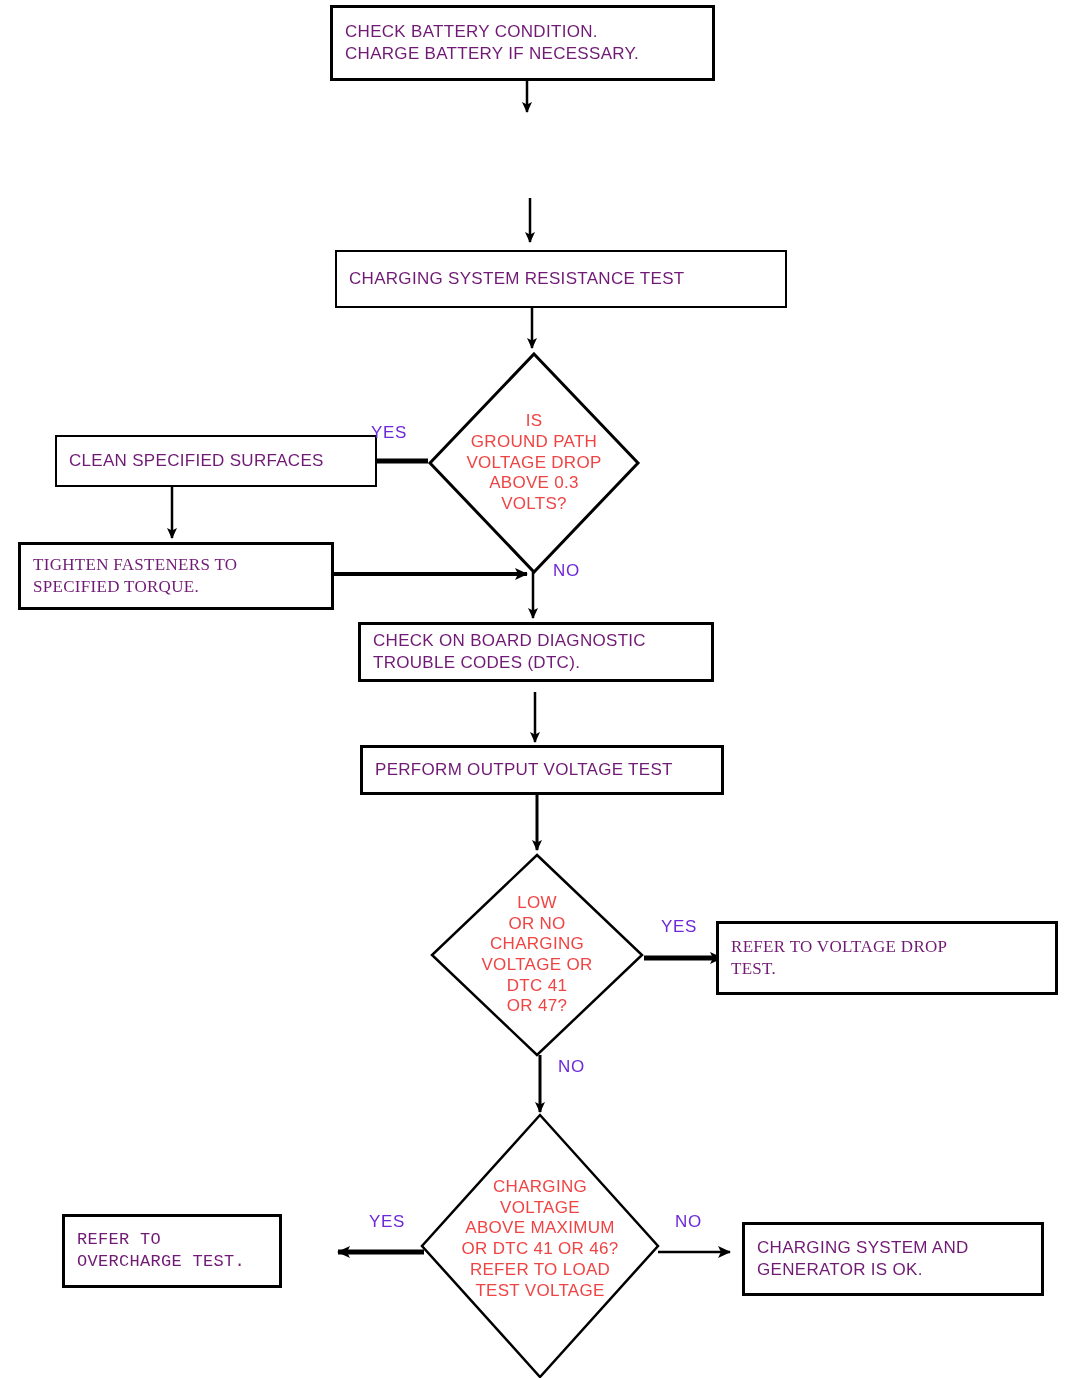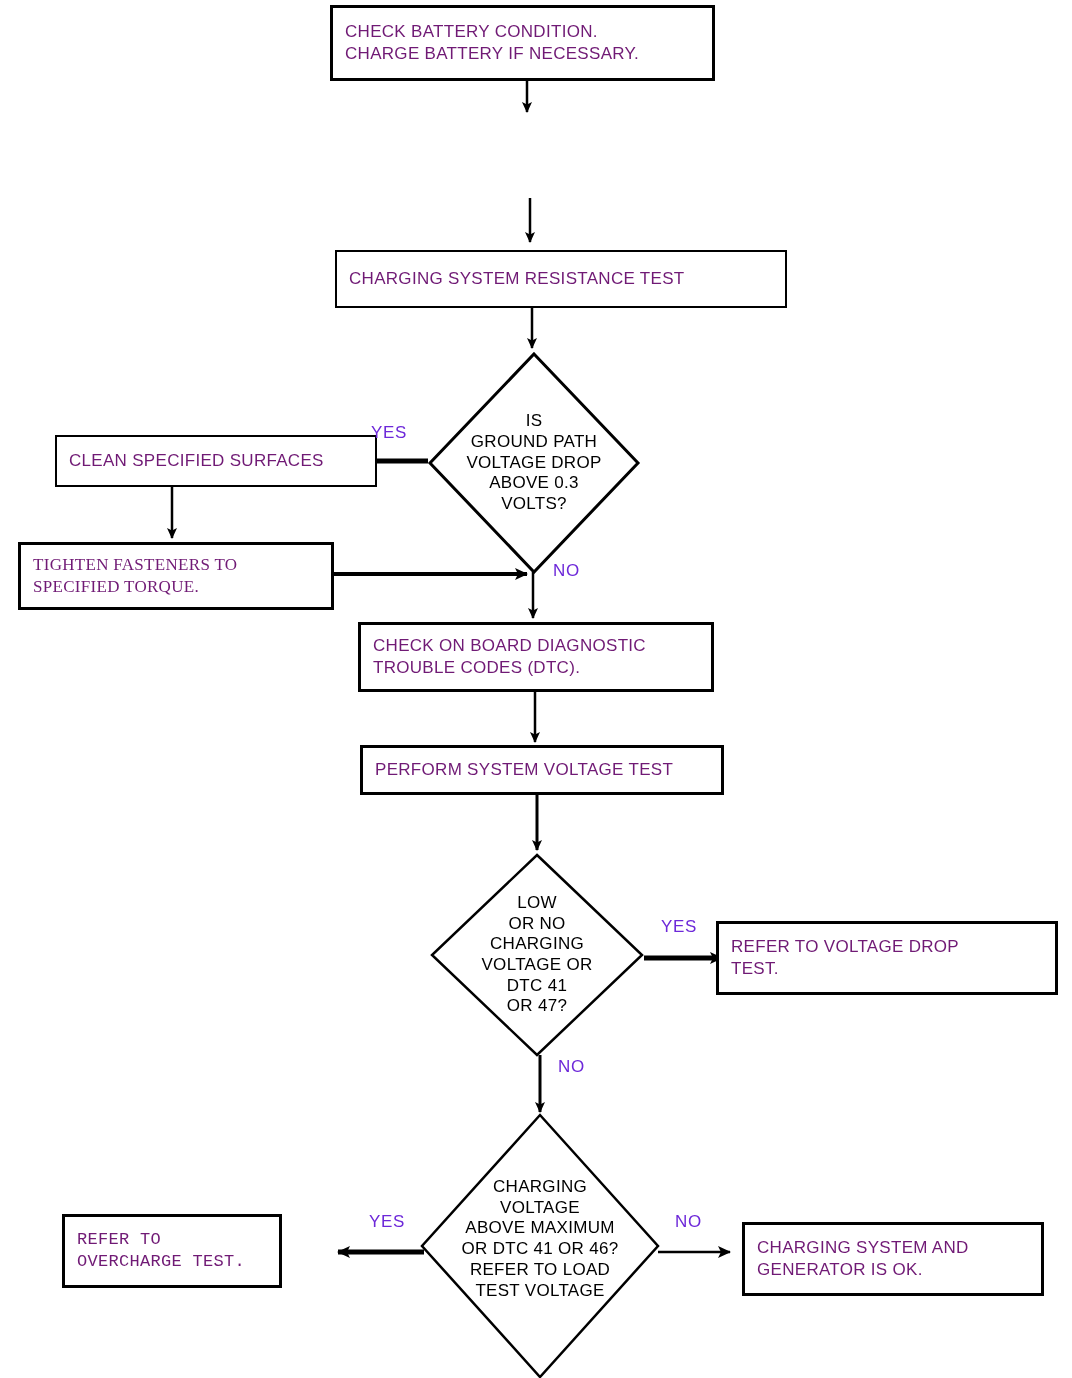--- a/index.html
+++ b/index.html
@@ -61,21 +61,21 @@
     height: 100%;
     display: flex;
     align-items: center;
     justify-content: center;
     pointer-events: none;
   }
   .diamond-label .txt {
     font-size: 17px;
     line-height: 1.22;
     letter-spacing: 0.3px;
-    color: #000000;
+    color: #ef4444;
     white-space: pre-line;
     text-align: center;
   }
 
   
   .conn {
     position: absolute;
     left: 0;
     top: 0;
     width: 1072px;
@@ -159,44 +159,44 @@
 
   <div class="box thin" style="left:12px; top:435px; width:322px; height:52px;">
     <div class="txt">CLEAN SPECIFIED SURFACES</div>
   </div>
 
   <div class="box" style="left:18px; top:542px; width:316px; height:68px;font-family:Liberation Serif, serif;">
     <div class="txt">TIGHTEN FASTENERS TO
 SPECIFIED TORQUE.</div>
   </div>
 
-  <div class="box" style="left:358px; top:622px; width:356px; height:70px;">
+  <div class="box" style="left:358px; top:622px; width:356px; height:60px;">
     <div class="txt">CHECK ON BOARD DIAGNOSTIC
 TROUBLE CODES (DTC).</div>
   </div>
 
   <div class="box" style="left:360px; top:745px; width:364px; height:50px;">
-    <div class="txt">PERFORM SYSTEM VOLTAGE TEST</div>
+    <div class="txt">PERFORM OUTPUT VOLTAGE TEST</div>
   </div>
 
   <div class="diamond-wrap" style="left:430px; top:853px; width:214px; height:204px;">
     <svg width="214" height="204" viewBox="0 0 214 204">
       <polygon points="107,2 212,102 107,202 2,102" fill="#ffffff" stroke="#000000" stroke-width="2.5"></polygon>
     </svg>
     <div class="diamond-label">
       <div class="txt">LOW
 OR NO
 CHARGING
 VOLTAGE OR
 DTC  41
 OR 47?</div>
     </div>
   </div>
 
-  <div class="box" style="left:716px; top:921px; width:342px; height:74px;">
+  <div class="box" style="left:716px; top:921px; width:342px; height:74px;font-family:Liberation Serif, serif;">
     <div class="txt">REFER TO VOLTAGE DROP
 TEST.</div>
   </div>
 
   <div class="diamond-wrap" style="left:420px; top:1113px; width:240px; height:265px;">
     <svg width="240" height="265" viewBox="0 0 240 265">
       <polygon points="120,2 238,133 120,264 2,133" fill="#ffffff" stroke="#000000" stroke-width="2.5"></polygon>
     </svg>
     <div class="diamond-label" style="align-items:flex-start; padding-top:64px;">
       <div class="txt">CHARGING

